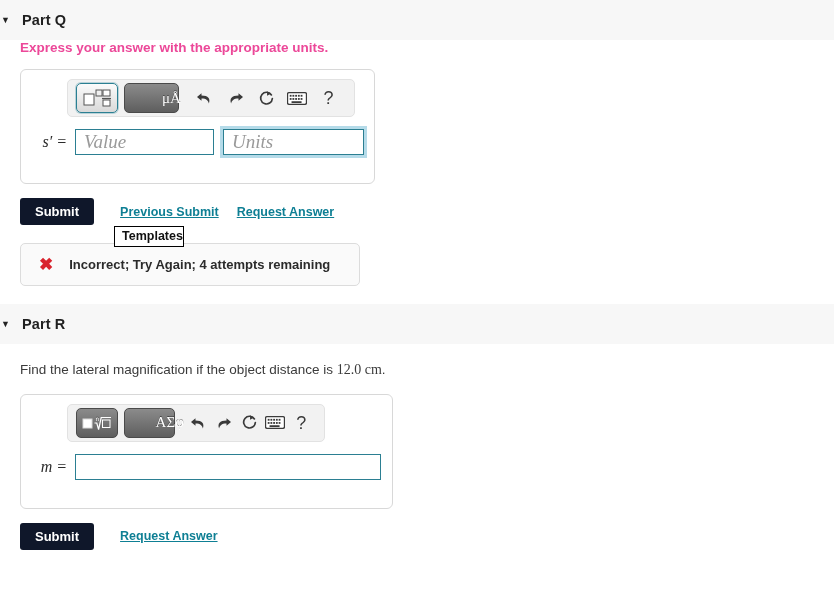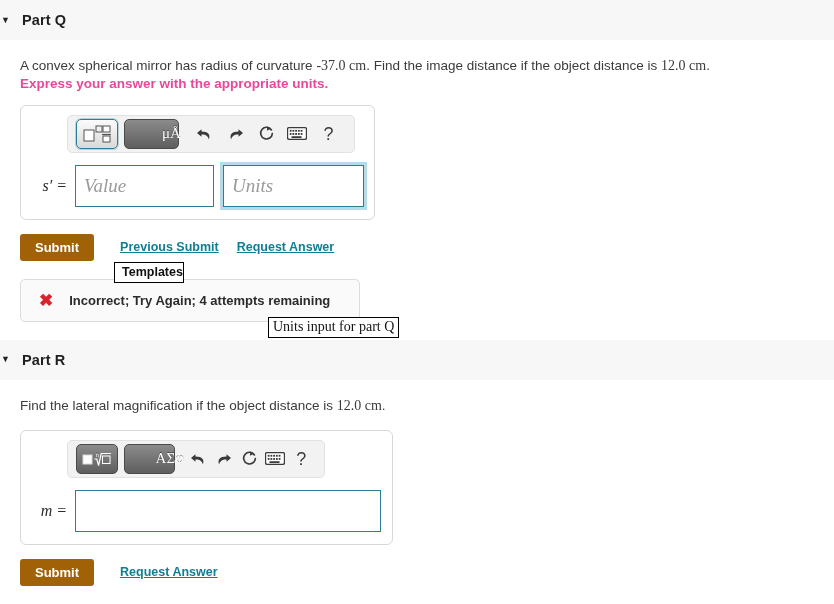--- a/index.html
+++ b/index.html
@@ -156,21 +156,21 @@
     font-family: "Liberation Serif", serif;
     font-style: italic;
     font-size: 16px;
     color: #2b2b2b;
     width: 34px;
     text-align: right;
     padding-right: 8px;
     white-space: nowrap;
   }
   .ans-input {
-    height: 42px;
+    height: 26px;
     border: 1px solid #2b7f92;
     background: #ffffff;
     box-sizing: border-box;
     font-family: "Liberation Serif", serif;
     font-style: italic;
     font-size: 19px;
     color: #8b8b8b;
     padding: 0 8px;
     outline: none;
   }
@@ -217,21 +217,21 @@
     padding: 1px 4px 2px 4px;
   }
 
   
   .action-row {
     display: flex;
     align-items: center;
     margin-top: 14px;
   }
   .submit-btn {
-    background: #a16207;
+    background: #0f172a;
     color: #ffffff;
     border: none;
     border-radius: 3px;
     font-family: "Liberation Sans", sans-serif;
     font-size: 13px;
     font-weight: bold;
     height: 27px;
     padding: 0 15px;
     cursor: pointer;
   }
@@ -277,23 +277,20 @@
 </head>
 <body>
 
 <div class="part-header">
   <span class="collapse-caret">▼</span>
   <span class="part-title">Part Q</span>
 </div>
 
 <div class="part-body">
 
-  <div class="question-text">
-    <span>A convex spherical mirror has radius of curvature </span><span class="mathvar">-37.0 cm</span><span>. Find the image distance if the object distance is </span><span class="mathvar">12.0 cm</span><span>.</span>
-  </div>
 
   <div class="instruction">Express your answer with the appropriate units.</div>
 
   <div class="answer-box q">
 
     <div class="toolbar q">
 
       <div class="tb-btn light">
         <svg class="tpl-svg" width="28" height="18" viewBox="0 0 28 18">
           <rect x="1" y="5" width="10" height="11" fill="#ffffff" stroke="#555" stroke-width="1"></rect>
@@ -351,21 +348,20 @@
       </div>
     </div>
 
     <div class="input-row">
       <span class="var-label">s′ =</span>
       <input class="ans-input value-field" type="text" value="" placeholder="Value" style="">
       <input class="ans-input units-field" type="text" value="" placeholder="Units" style="">
     </div>
 
     <div class="tooltip templates">Templates</div>
-    <div class="tooltip units-hint">Units input for part Q</div>
   </div>
 
   <div class="action-row">
     <button class="submit-btn">Submit</button>
     <span class="link">Previous Submit</span>
     <span class="link">Request Answer</span>
   </div>
 
   <div class="feedback">
     <span class="x-mark">✖</span>

